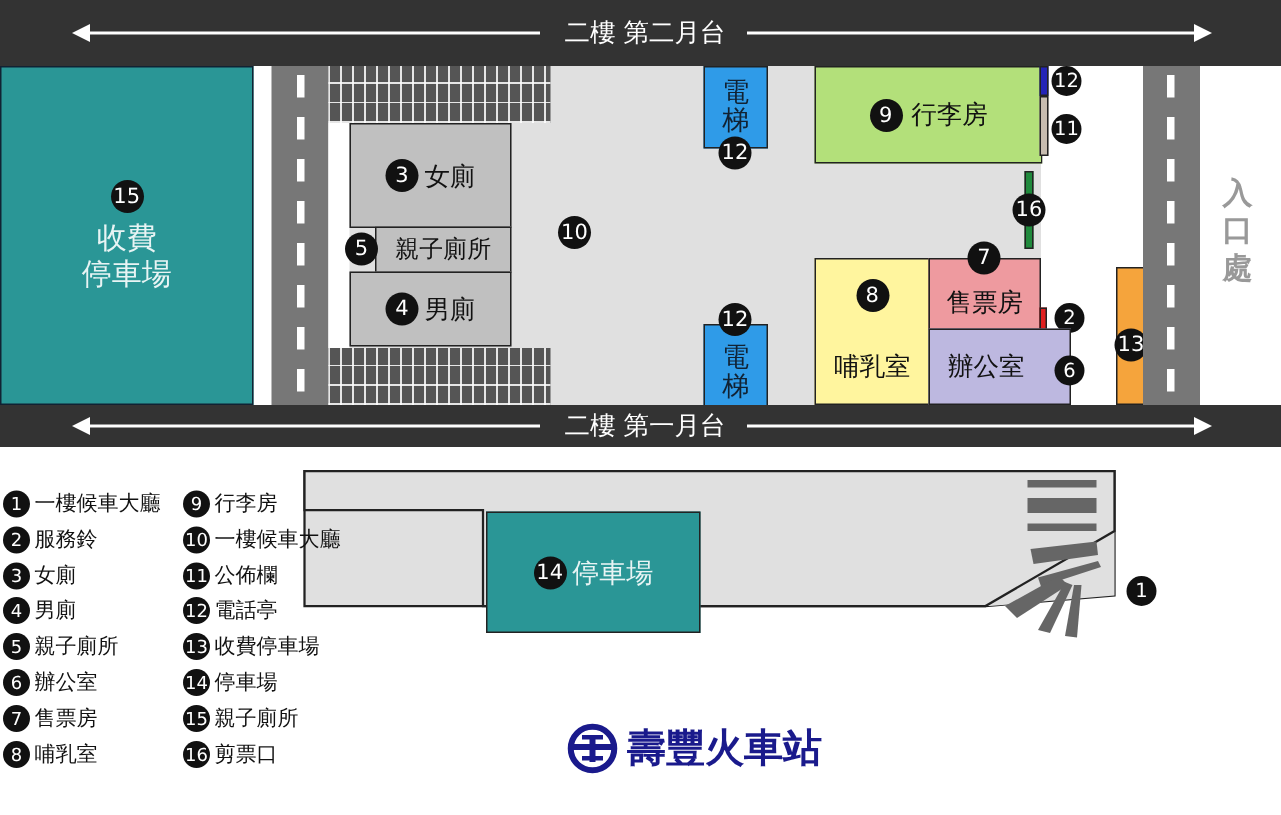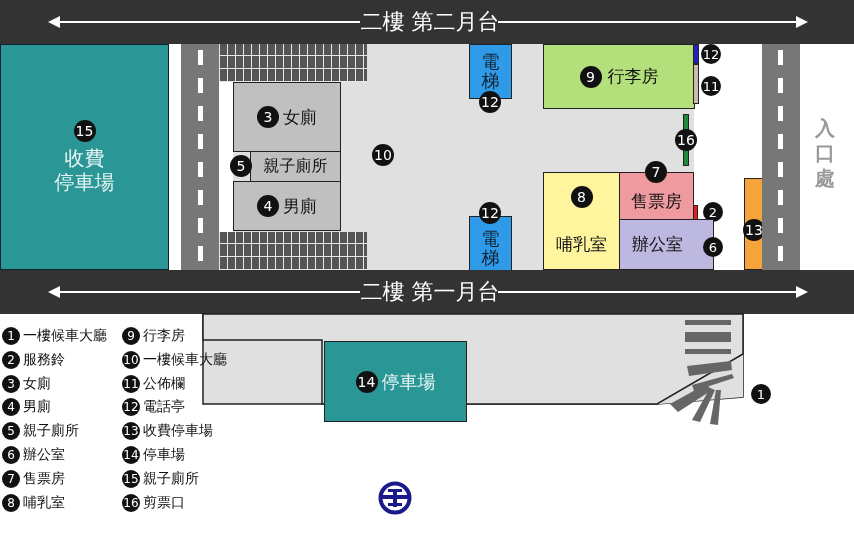--- a/index.html
+++ b/index.html
@@ -5,21 +5,21 @@
   html, body { margin:0; padding:0; }
   body { width:854px; height:543px; position:relative; background:#ffffff; overflow:hidden;
          font-family:"DejaVu Sans","Liberation Sans",sans-serif; }
   .abs { position:absolute; box-sizing:border-box; }
   .platform { background:#333333; color:#ffffff; }
   .pl-line { position:absolute; height:2px; background:#ffffff; top:50%; margin-top:-1px; }
   .arrow-l { position:absolute; top:50%; margin-top:-6px; width:0; height:0;
              border-top:6px solid transparent; border-bottom:6px solid transparent; border-right:12px solid #fff; }
   .arrow-r { position:absolute; top:50%; margin-top:-6px; width:0; height:0;
              border-top:6px solid transparent; border-bottom:6px solid transparent; border-left:12px solid #fff; }
-  .pl-label { position:absolute; top:50%; transform:translate(-50%,-50%); font-size:22px; white-space:nowrap; }
+  .pl-label { position:absolute; top:50%; transform:translate(-50%,-50%); font-size:17px; white-space:nowrap; }
   .num { display:inline-flex; align-items:center; justify-content:center; width:22px; height:22px;
          border-radius:50%; background:#111; color:#fff; font-size:14px; line-height:1; flex:none; }
   .num.sm { width:20px; height:20px; font-size:13px; }
   .room { border:1.5px solid #222; display:flex; align-items:center; justify-content:center; color:#111; font-size:17px; }
   .road { background:#777777; }
   .dash { position:absolute; width:5px; height:15px; background:#fff; }
   .hatch { background-color:#555;
            background-image:
              repeating-linear-gradient(90deg, rgba(255,255,255,0.85) 0 1px, transparent 1px 8px),
              repeating-linear-gradient(0deg, rgba(255,255,255,0.85) 0 1px, transparent 1px 13px); }
@@ -135,21 +135,21 @@
   <div class="dash" style="left:16px;top:174px"></div>
     <div class="dash" style="left:16px;top:202px"></div>
 </div>
 
 <div class="abs vtext" style="left:810px;top:116px;width:30px;color:#999;font-size:20px;font-weight:bold;line-height:1.25;">
   <span>入</span>
   <span>口</span>
   <span>處</span>
 </div>
 
-<div class="abs platform" style="left:0;top:270px;width:854px;height:44px;">
+<div class="abs platform" style="left:0;top:270px;width:854px;height:28px;">
   <div class="arrow-l" style="left:48px;"></div>
   <div class="pl-line" style="left:58px;width:302px;"></div>
   <div class="pl-label" style="left:430px;">二樓 第一月台</div>
   <div class="pl-line" style="left:498px;width:300px;"></div>
   <div class="arrow-r" style="left:796px;"></div>
 </div>
 
 <svg class="abs" style="left:200px;top:312px;" width="560" height="160" viewBox="0 0 560 160">
   <polygon points="3,2 543,2 543,85 457,92 3,92" fill="#e0e0e0" stroke="#222" stroke-width="1.5"></polygon>
   <polygon points="543,2 543,85 460,92 457,92" fill="#e0e0e0"></polygon>
@@ -241,13 +241,14 @@
 </div>
 
 <div class="abs" style="left:378px;top:481px;display:flex;align-items:center;gap:6px;color:#1a1a8c;font-size:26px;font-weight:bold;">
   <svg width="34" height="34" viewBox="0 0 34 34">
     <circle cx="17" cy="17" r="14.5" fill="none" stroke="#1a1a8c" stroke-width="4"></circle>
     <rect x="3" y="14" width="28" height="4" fill="#1a1a8c"></rect>
     <rect x="15" y="8" width="4" height="18" fill="#1a1a8c"></rect>
     <rect x="10" y="8" width="14" height="3" fill="#1a1a8c"></rect>
     <rect x="10" y="22" width="14" height="3" fill="#1a1a8c"></rect>
   </svg>
+  <span>壽豐火車站</span>
 </div>
 
 </body></html>

